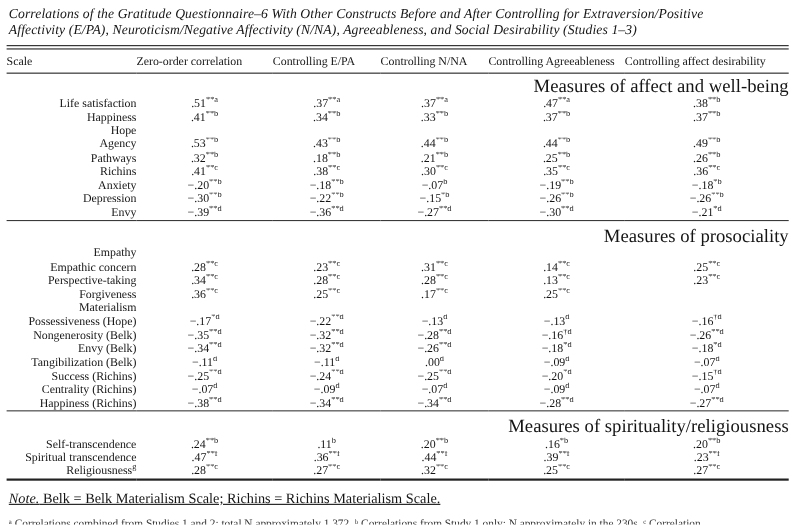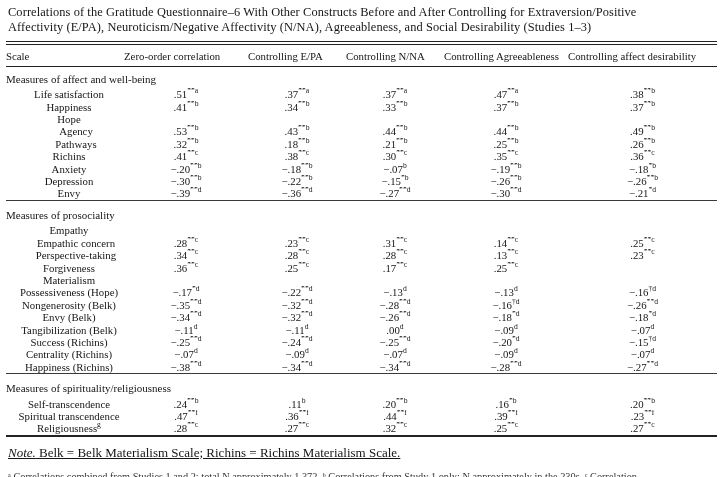--- a/index.html
+++ b/index.html
@@ -3,21 +3,21 @@
 <meta charset="utf-8">
 <style>
   html,body{margin:0;padding:0;}
   body{
     width:723px;height:477px;overflow:hidden;background:#ffffff;
     font-family:"Liberation Serif","DejaVu Serif",serif;color:#151515;
     position:relative;
   }
   .page{padding:0 6px;}
   .title{
-    font-size:12.4px;line-height:15.4px;
+    font-style:italic;font-size:12.4px;line-height:15.4px;
     margin:5px 4px 0 2px;letter-spacing:0.1px;
   }
   .top-rule{
     margin:5px 0 0 0;border-top:4px double #222;height:0;
   }
   table{
     width:711px;border-collapse:collapse;table-layout:fixed;
     font-size:10.8px;margin-top:0;
   }
   col.c-scale{width:118px}
@@ -25,25 +25,25 @@
   col.c-epa{width:98px}
   col.c-nna{width:98px}
   col.c-agree{width:124px}
   col.c-sd{width:149px}
   th{
     font-weight:normal;font-size:10.8px;text-align:left;
     padding:5px 0 4px 0;border-bottom:1.2px solid #222;
     white-space:nowrap;overflow:hidden;
   }
   td{padding:0;line-height:12.4px;white-space:nowrap;overflow:hidden;}
-  td.scale{text-align:center;padding-left:8px;}
+  td.scale{text-align:right;padding-left:8px;}
   td.scale.indent{padding-left:22px;}
   td.val{text-align:center;}
   tr.section-row td{
-    text-align:left;padding:6px 0 3px 0;font-size:11px;
+    text-align:right;padding:6px 0 3px 0;font-size:17px;
   }
   tr.sep td{border-top:1.6px solid #3a3a3a;height:2px;line-height:2px;padding:0;}
   tr.sep-thick td{border-top:2.4px solid #222;height:3px;line-height:3px;padding:0;}
   sup{font-size:7.6px;line-height:0;vertical-align:super;letter-spacing:0;}
   .note{
     font-size:13px;margin:6px 2px 0 2px;line-height:13px;text-decoration:underline;
   }
   .note .note-word{font-style:italic;}
   .footnote-clip{
     position:absolute;left:8px;top:471px;width:707px;height:6px;

